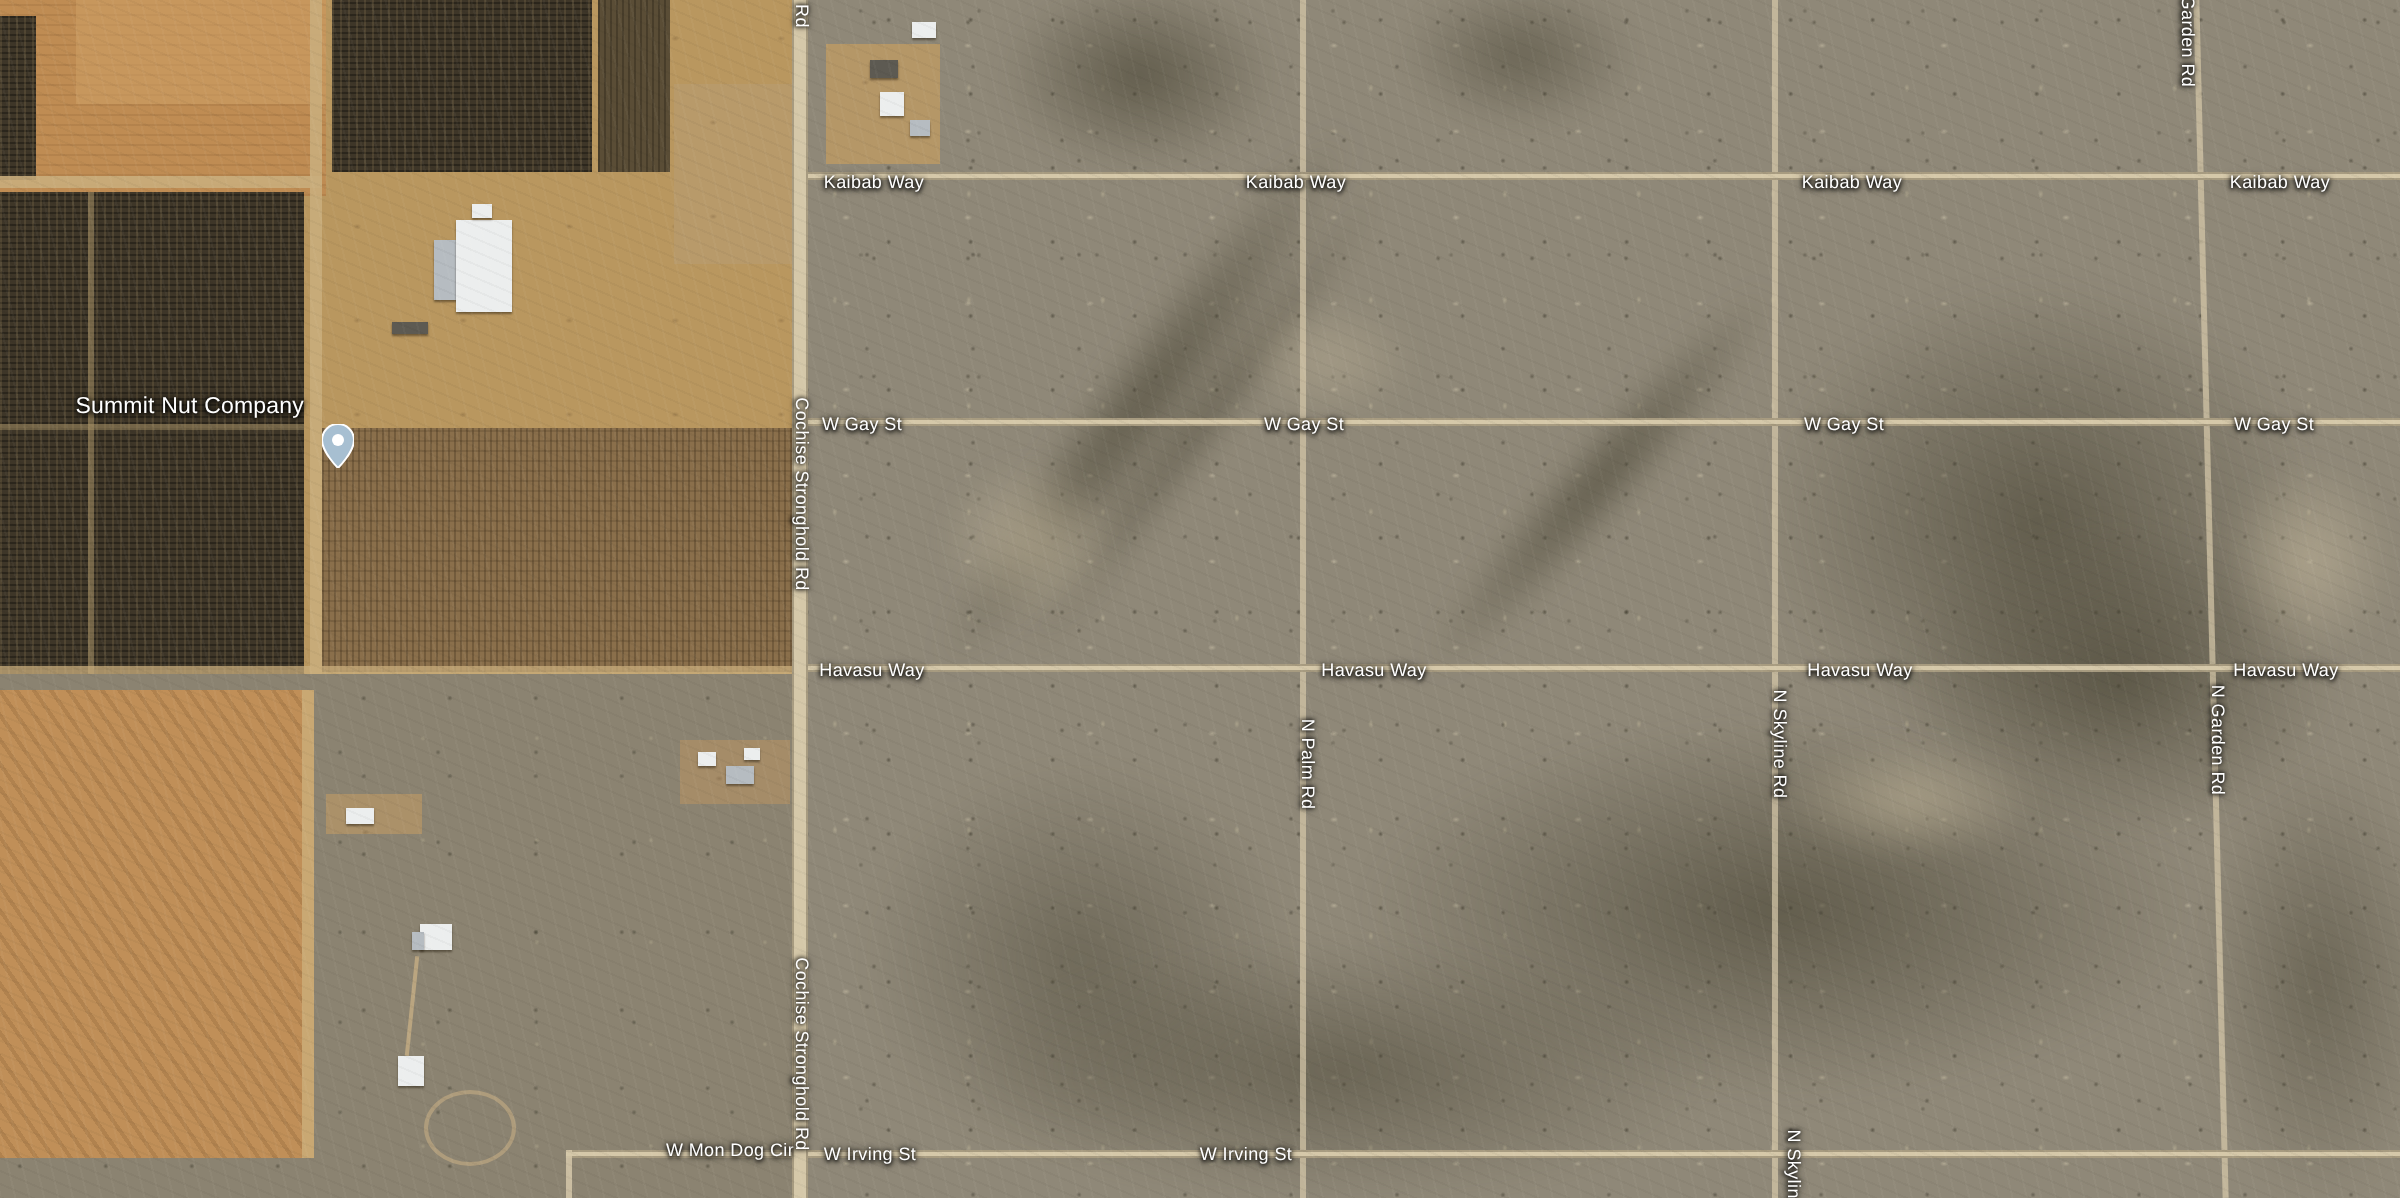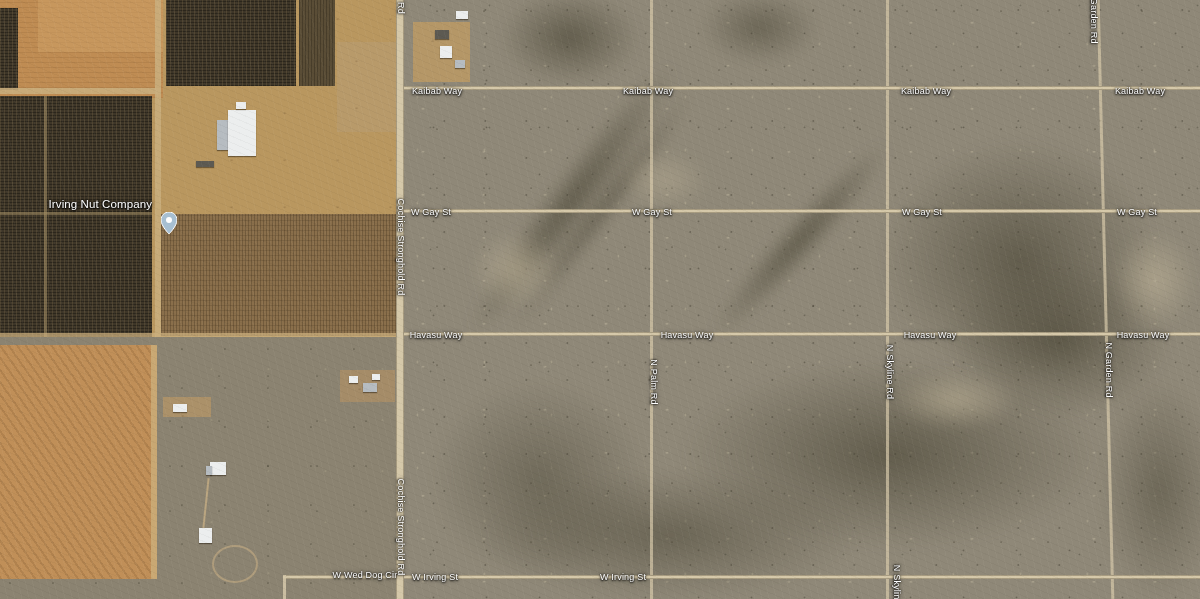--- a/index.html
+++ b/index.html
@@ -171,30 +171,30 @@
       <div class="maplabel" style="left: 431px; top: 213px;">W Gay St</div>
       <div class="maplabel" style="left: 652px; top: 213px;">W Gay St</div>
       <div class="maplabel" style="left: 922px; top: 213px;">W Gay St</div>
       <div class="maplabel" style="left: 1137px; top: 213px;">W Gay St</div>
       <div class="maplabel" style="left: 436px; top: 336px;">Havasu Way</div>
       <div class="maplabel" style="left: 687px; top: 336px;">Havasu Way</div>
       <div class="maplabel" style="left: 930px; top: 336px;">Havasu Way</div>
       <div class="maplabel" style="left: 1143px; top: 336px;">Havasu Way</div>
       <div class="maplabel" style="left: 435px; top: 578px;">W Irving St</div>
       <div class="maplabel" style="left: 623px; top: 578px;">W Irving St</div>
-      <div class="maplabel" style="left: 365px; top: 576px;">W Wed Dog Cir</div>
+      <div class="maplabel" style="left: 365px; top: 576px;">W Mon Dog Cir</div>
       <div class="maplabel v" style="left: 400px; top: 8px;">Rd</div>
       <div class="maplabel v" style="left: 400px; top: 247px;">Cochise Stronghold Rd</div>
       <div class="maplabel v" style="left: 400px; top: 527px;">Cochise Stronghold Rd</div>
       <div class="maplabel v" style="left: 653px; top: 382px;">N Palm Rd</div>
       <div class="maplabel v" style="left: 889px; top: 372px;">N Skyline Rd</div>
       <div class="maplabel v" style="left: 896px; top: 592px;">N Skyline Rd</div>
       <div class="maplabel v" style="left: 1093px; top: 16px;">N Garden Rd</div>
       <div class="maplabel v" style="left: 1108px; top: 370px;">N Garden Rd</div>
-      <div class="maplabel place" style="left: 152px; top: 204px; transform: translate(-100%, -50%);">Irving Nut Company</div>
+      <div class="maplabel place" style="left: 152px; top: 204px; transform: translate(-100%, -50%);">Summit Nut Company</div>
     </div>
 
   <div id="marker" style="left: 161px; top: 212px;" title="Summit Nut Company">
     <svg width="16" height="22" viewBox="0 0 16 22">
       <path d="M8 0 C12.4 0 16 3.6 16 8 C16 14 8 22 8 22 C8 22 0 14 0 8 C0 3.6 3.6 0 8 0 Z" fill="#a7bfd1" stroke="#ffffff" stroke-width="1"></path>
       <circle cx="8" cy="8" r="3" fill="#ffffff"></circle>
     </svg>
   </div>
 </div>
 

